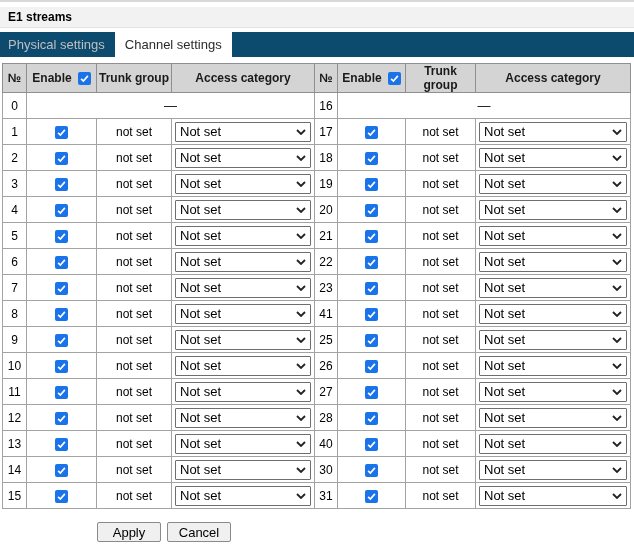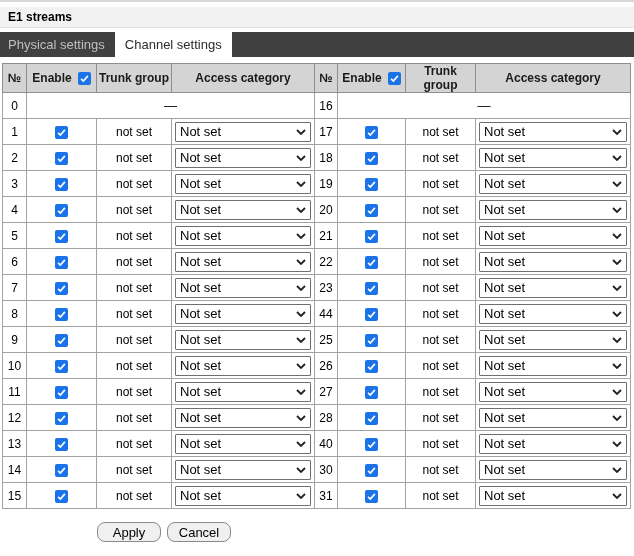--- a/index.html
+++ b/index.html
@@ -9,21 +9,21 @@
   .top-strip { height: 2px; background: #d9d9d9; }
 
   .title-bar {
     margin-top: 5px; height: 21px; background: #f2f2f2;
     display: flex; align-items: center; padding-left: 8px;
     border-bottom: 1px solid #e3e3e3;
   }
   .title-bar span { font-size: 12px; font-weight: bold; color: #000000; }
 
   .tab-bar {
-    margin-top: 4px; height: 25px; background: #404040;
+    margin-top: 4px; height: 25px; background: #0c4a6e;
     display: flex; align-items: stretch;
   }
   .tab {
     display: flex; align-items: center;
     font-size: 13px; color: #bfbfbf; cursor: default;
   }
   .tab-physical { margin-left: 8px; }
   .tab-calling  { margin-left: 31px; }
   .tab-active {
     margin-left: 10px; padding: 0 10px;
@@ -63,21 +63,21 @@
     font-size: 13px; color: #000; cursor: default;
   }
   .sel .sel-label { white-space: nowrap; overflow: hidden; }
   .sel svg { flex: 0 0 auto; margin-left: 4px; }
 
   .dash-cell { font-size: 13px; }
 
   .button-row { margin: 13px 0 0 97px; display: flex; gap: 6px; }
   .btn {
     height: 20px; font-size: 13px; font-family: "Liberation Sans", sans-serif;
-    background: #f0f0f0; border: 1px solid #8a8a8a; border-radius: 8px;
+    background: #f0f0f0; border: 1px solid #8a8a8a; border-radius: 2px;
     color: #000; padding: 0 4px; cursor: pointer;
   }
   .btn-apply { width: 64px; }
   .btn-cancel { width: 64px; }
 </style>
 </head>
 <body>
 
 <div class="top-strip"></div>
 
@@ -406,21 +406,21 @@
           <td>
             <div class="sel">
               <span class="sel-label">Not set</span>
               <span style="display: inline-flex;">
                 <svg width="10" height="6" viewBox="0 0 10 6">
                   <path d="M1 1l4 4 4-4" stroke="#222" stroke-width="1.8" fill="none"></path>
                 </svg>
               </span>
             </div>
           </td>
-          <td>44</td>
+          <td>41</td>
           <td><span class="cb">
               <svg width="9" height="9" viewBox="0 0 12 12">
                 <path d="M1.5 6.5l3 3 6-7" stroke="#fff" stroke-width="2.2" fill="none"></path>
               </svg>
             </span></td>
           <td>not set</td>
           <td>
             <div class="sel">
               <span class="sel-label">Not set</span>
               <span style="display: inline-flex;">

